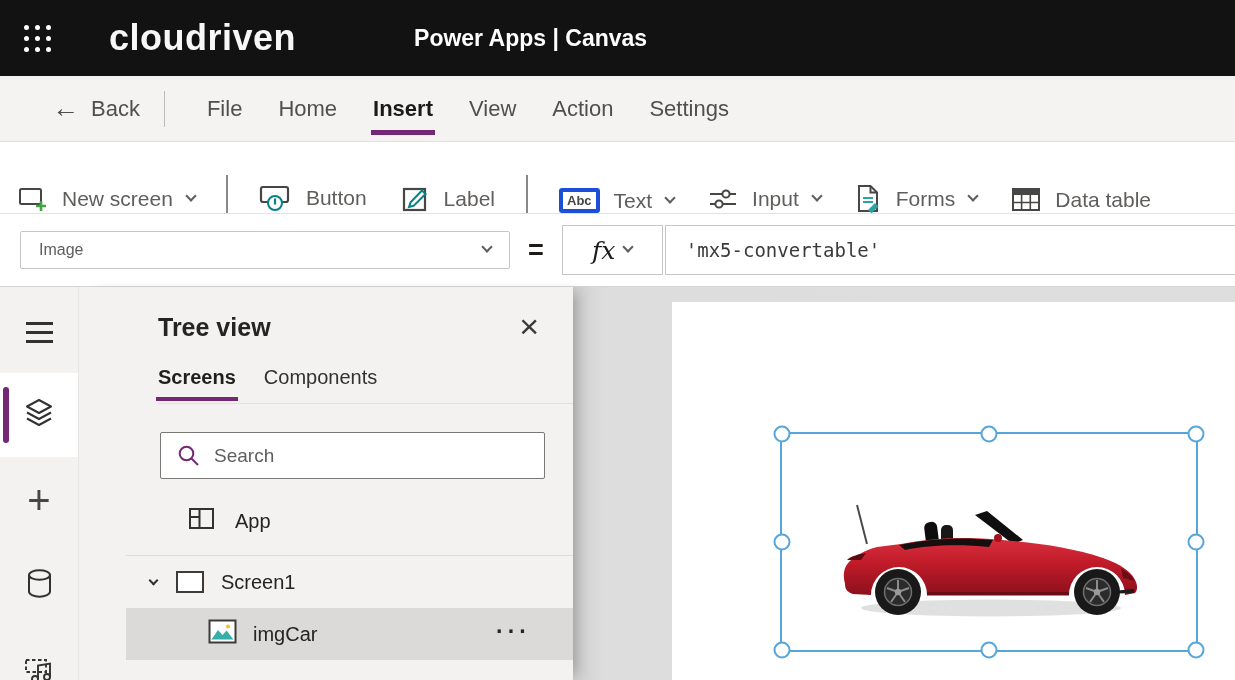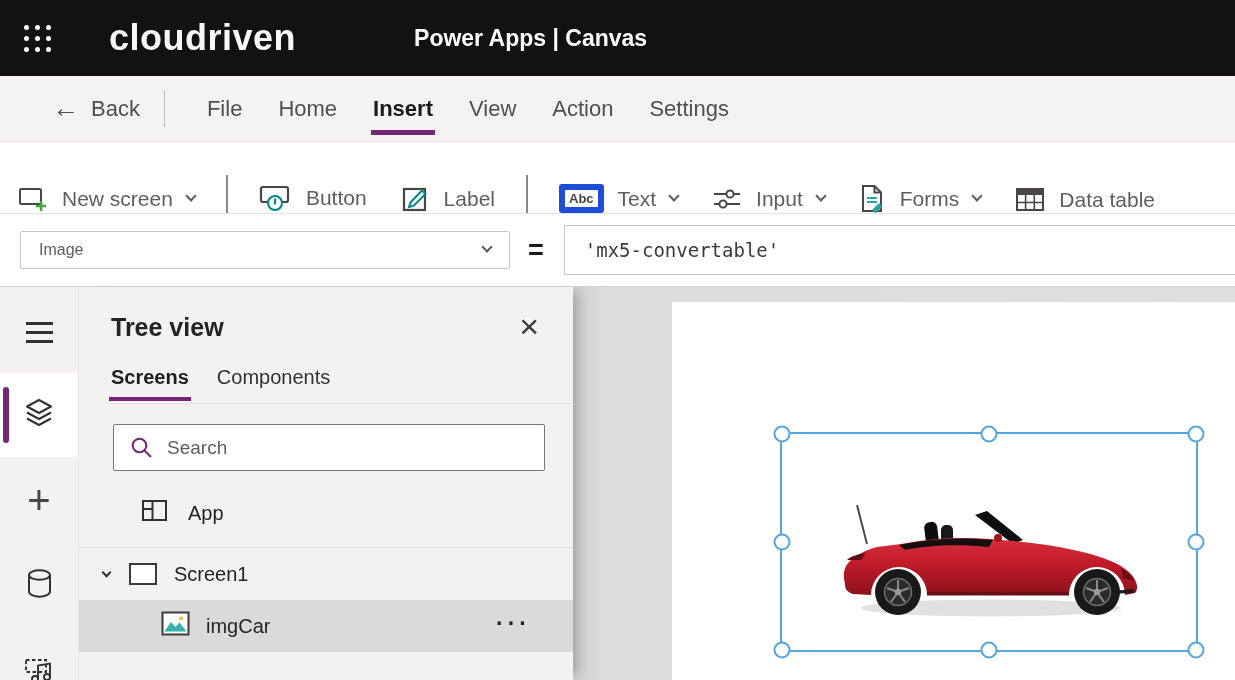--- a/index.html
+++ b/index.html
@@ -27,21 +27,21 @@
 
   
   .toolbar { height:72px; background:#fff; border-bottom:1px solid #e4e2e0;
     display:flex; align-items:flex-end; white-space:nowrap; overflow:hidden; }
   .tool { display:flex; align-items:center; gap:14px; font-size:21px; color:#605e5c;
     padding:0 17px; cursor:pointer; }
   .tool svg { display:block; }
   .toolbar .vdiv { width:2px; height:38px; background:#8a8886; margin:0 14px; flex:0 0 auto; }
   .chev { display:inline-block; width:8px; height:8px; border-right:2px solid #605e5c;
     border-bottom:2px solid #605e5c; transform:rotate(45deg); margin-top:-6px; }
-  .abc-box { border:6px solid #1d4ed8; border-radius:3px; padding:1px 4px;
+  .abc-box { border:4px solid #1d4ed8; border-radius:3px; padding:1px 4px;
     font-size:13px; font-weight:700; color:#484644; }
 
   
   .formulabar { height:73px; background:#fff; border-bottom:1px solid #d6d4d2;
     display:flex; align-items:center; }
   .prop-dd { margin-left:20px; width:490px; height:38px; border:1px solid #c8c6c4; border-radius:2px;
     background:#fff; display:flex; align-items:center; padding:0 18px; font-size:16px; color:#605e5c;
     cursor:pointer; }
   .prop-dd .chev { margin-left:auto; }
   .equals { margin:0 18px; font-size:27px; font-weight:700; color:#1b1a19; }
@@ -61,32 +61,32 @@
     align-items:center; justify-content:center; cursor:pointer; color:#323130; }
   .rail-item.active { background:#fff; }
   .rail-item.active::before { content:""; position:absolute; left:3px; top:14px; bottom:14px;
     width:6px; border-radius:3px; background:#742774; }
   .ham { display:flex; flex-direction:column; gap:6px; }
   .ham span { width:27px; height:3px; background:#323130; }
   .plus-glyph { font-size:40px; font-weight:300; color:#484644; line-height:1; }
 
   
   .tree-panel { width:495px; background:#f3f2f1; border-left:1px solid #e7e5e3; position:relative;
-    flex:0 0 auto; box-shadow:10px 0 12px -6px rgba(0,0,0,.22); z-index:2; }
+    flex:0 0 auto; box-shadow:10px 0 12px -6px rgba(0,0,0,.22); z-index:2;padding-left:47px; }
   .tree-header { display:flex; align-items:flex-start; justify-content:space-between;
     padding:26px 34px 0 32px; }
   .tree-title { font-size:25px; font-weight:700; color:#252423; }
   .close-x { font-size:34px; font-weight:300; color:#3b3a39; line-height:.8; cursor:pointer; }
   .tabs { display:flex; gap:28px; margin:24px 0 0 32px; font-size:20px; color:#323130;
     padding-bottom:14px; border-bottom:1px solid #e3e1df; }
   .tab { position:relative; cursor:pointer; }
   .tab.active { font-weight:700; color:#201f1e; }
   .tab.active::after { content:""; position:absolute; left:-2px; right:-2px; bottom:-12px;
     height:4px; background:#742774; }
-  .search-box { margin:20px 28px 0 34px; height:47px; border:1px solid #7a7875; border-radius:2px;
+  .search-box { margin:28px 28px 0 34px; height:47px; border:1px solid #7a7875; border-radius:2px;
     background:#fff; display:flex; align-items:center; }
   .search-box svg { margin:0 14px 0 16px; flex:0 0 auto; }
   .search-box input { border:none; outline:none; flex:1; font-size:19px; color:#3b3a39;
     font-family:"Liberation Sans", sans-serif; background:transparent; }
   .search-box input::placeholder { color:#605e5c; }
   .tree-row { display:flex; align-items:center; height:52px; font-size:20px; color:#252423;
     cursor:pointer; }
   .row-app { margin-top:16px; padding-left:60px; gap:18px; }
   .tree-div { height:1px; background:#dedcda; margin-top:8px; }
   .row-screen { padding-left:22px; gap:0; }
@@ -212,20 +212,24 @@
     <span>Data table</span>
   </div>
 </div>
 
 <div class="formulabar">
   <div class="prop-dd">
     <span>Image</span>
     <span class="chev"></span>
   </div>
   <div class="equals">=</div>
+  <div class="fx-btn">
+    <span class="fx-glyph">fx</span>
+    <span class="chev"></span>
+  </div>
   <div class="formula-field">'mx5-convertable'</div>
 </div>
 
 <div class="main">
 
   <div class="rail">
     <div class="rail-item" style="top:3px;">
       <span class="ham">
           <span></span>
           <span></span>

